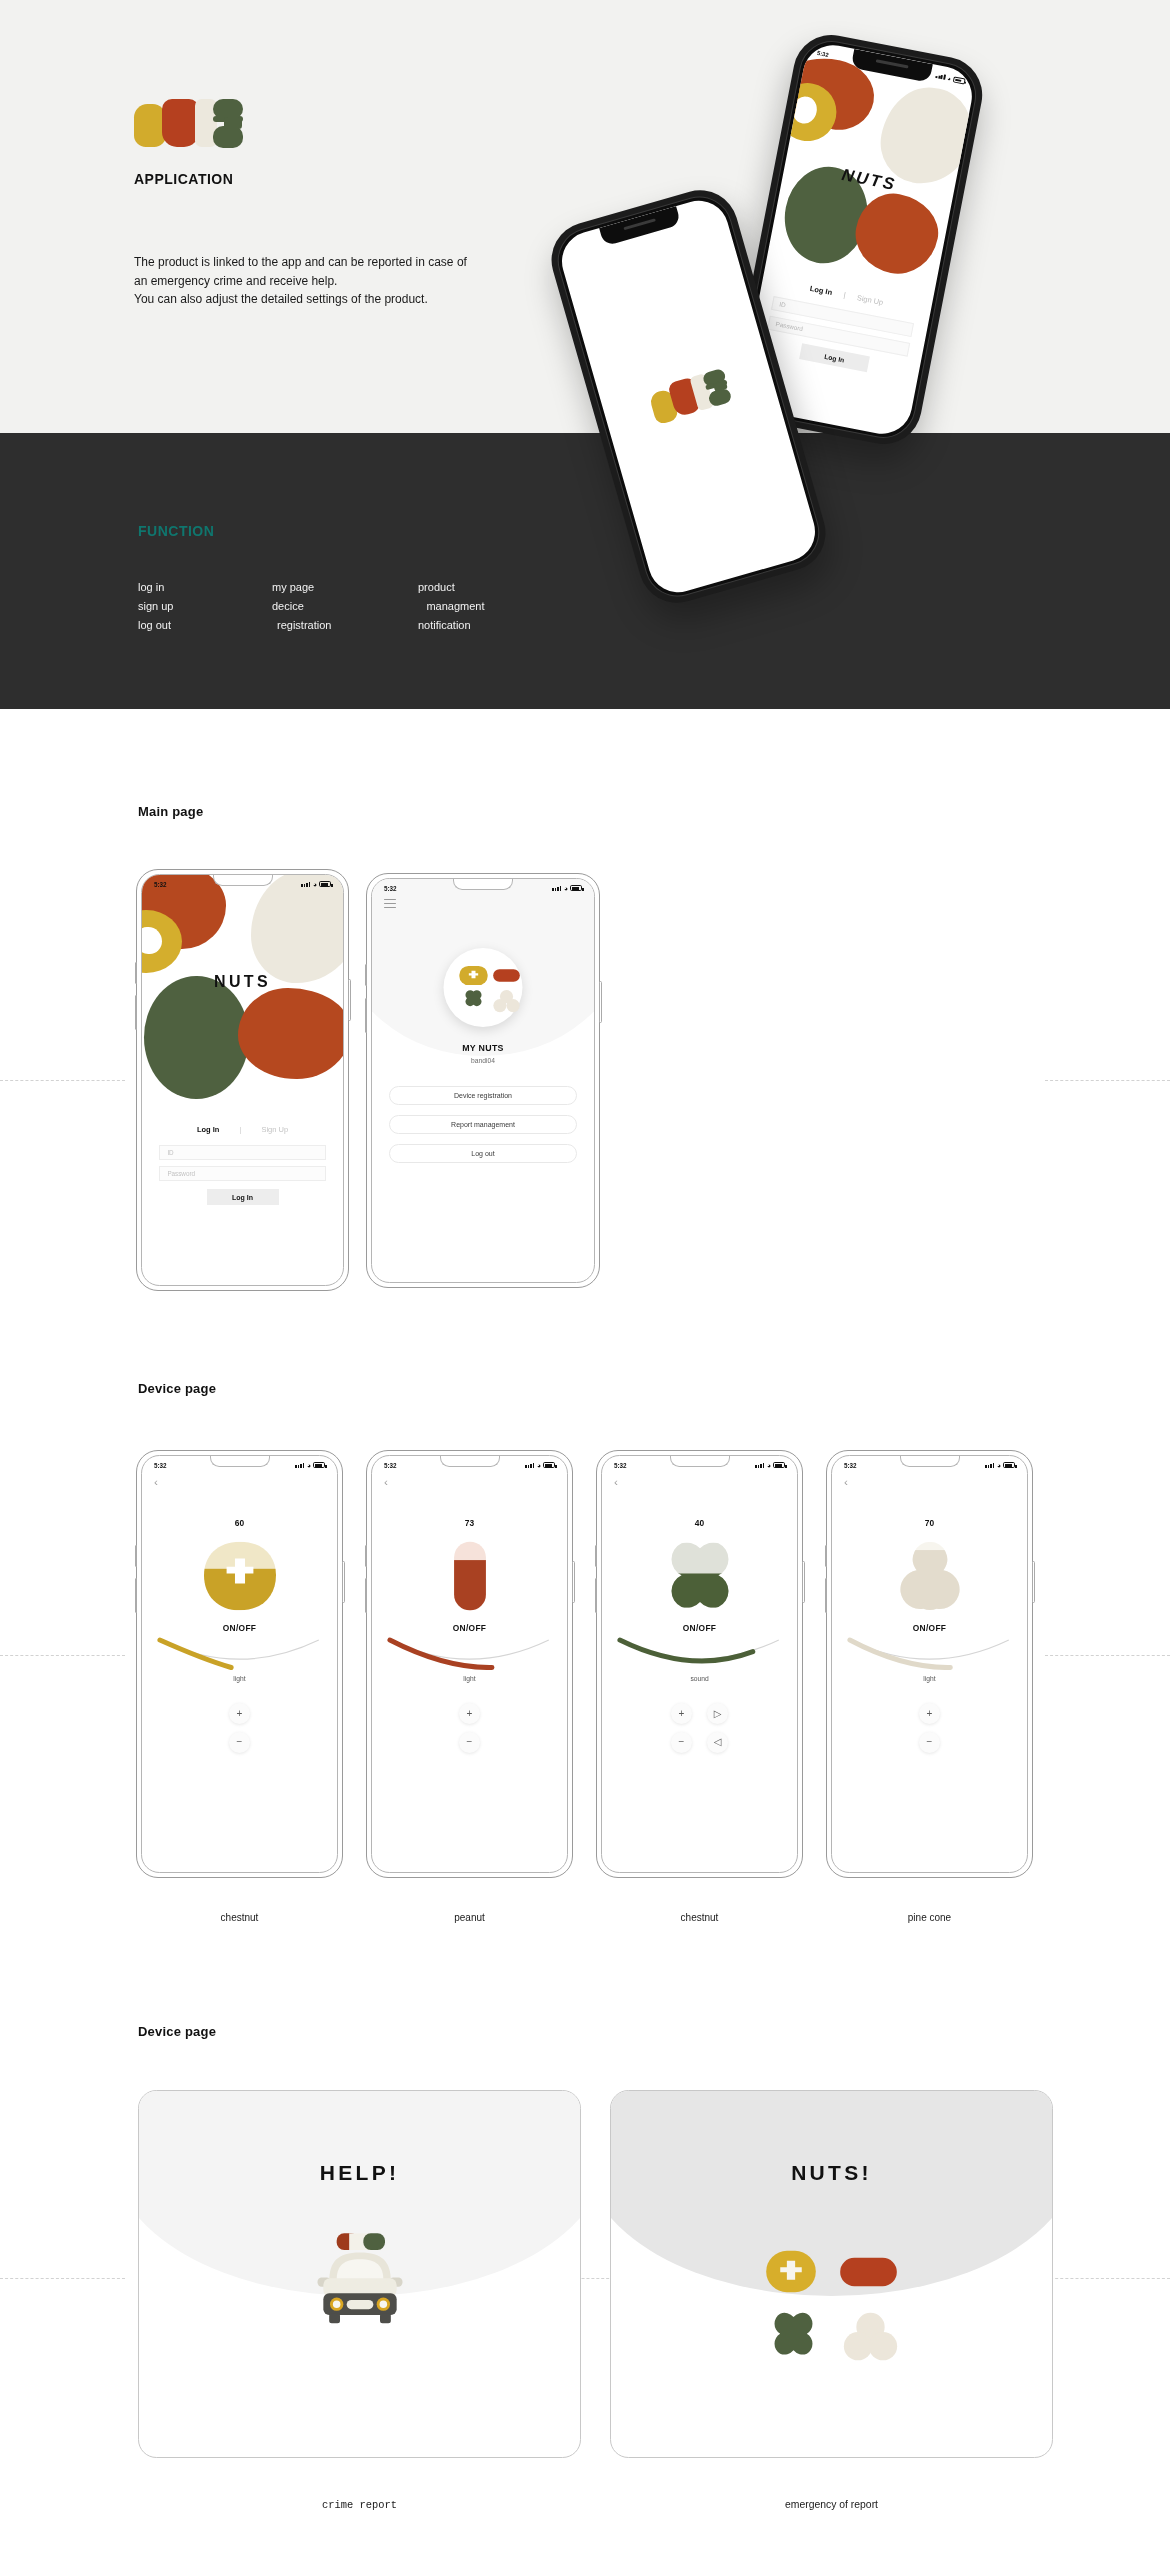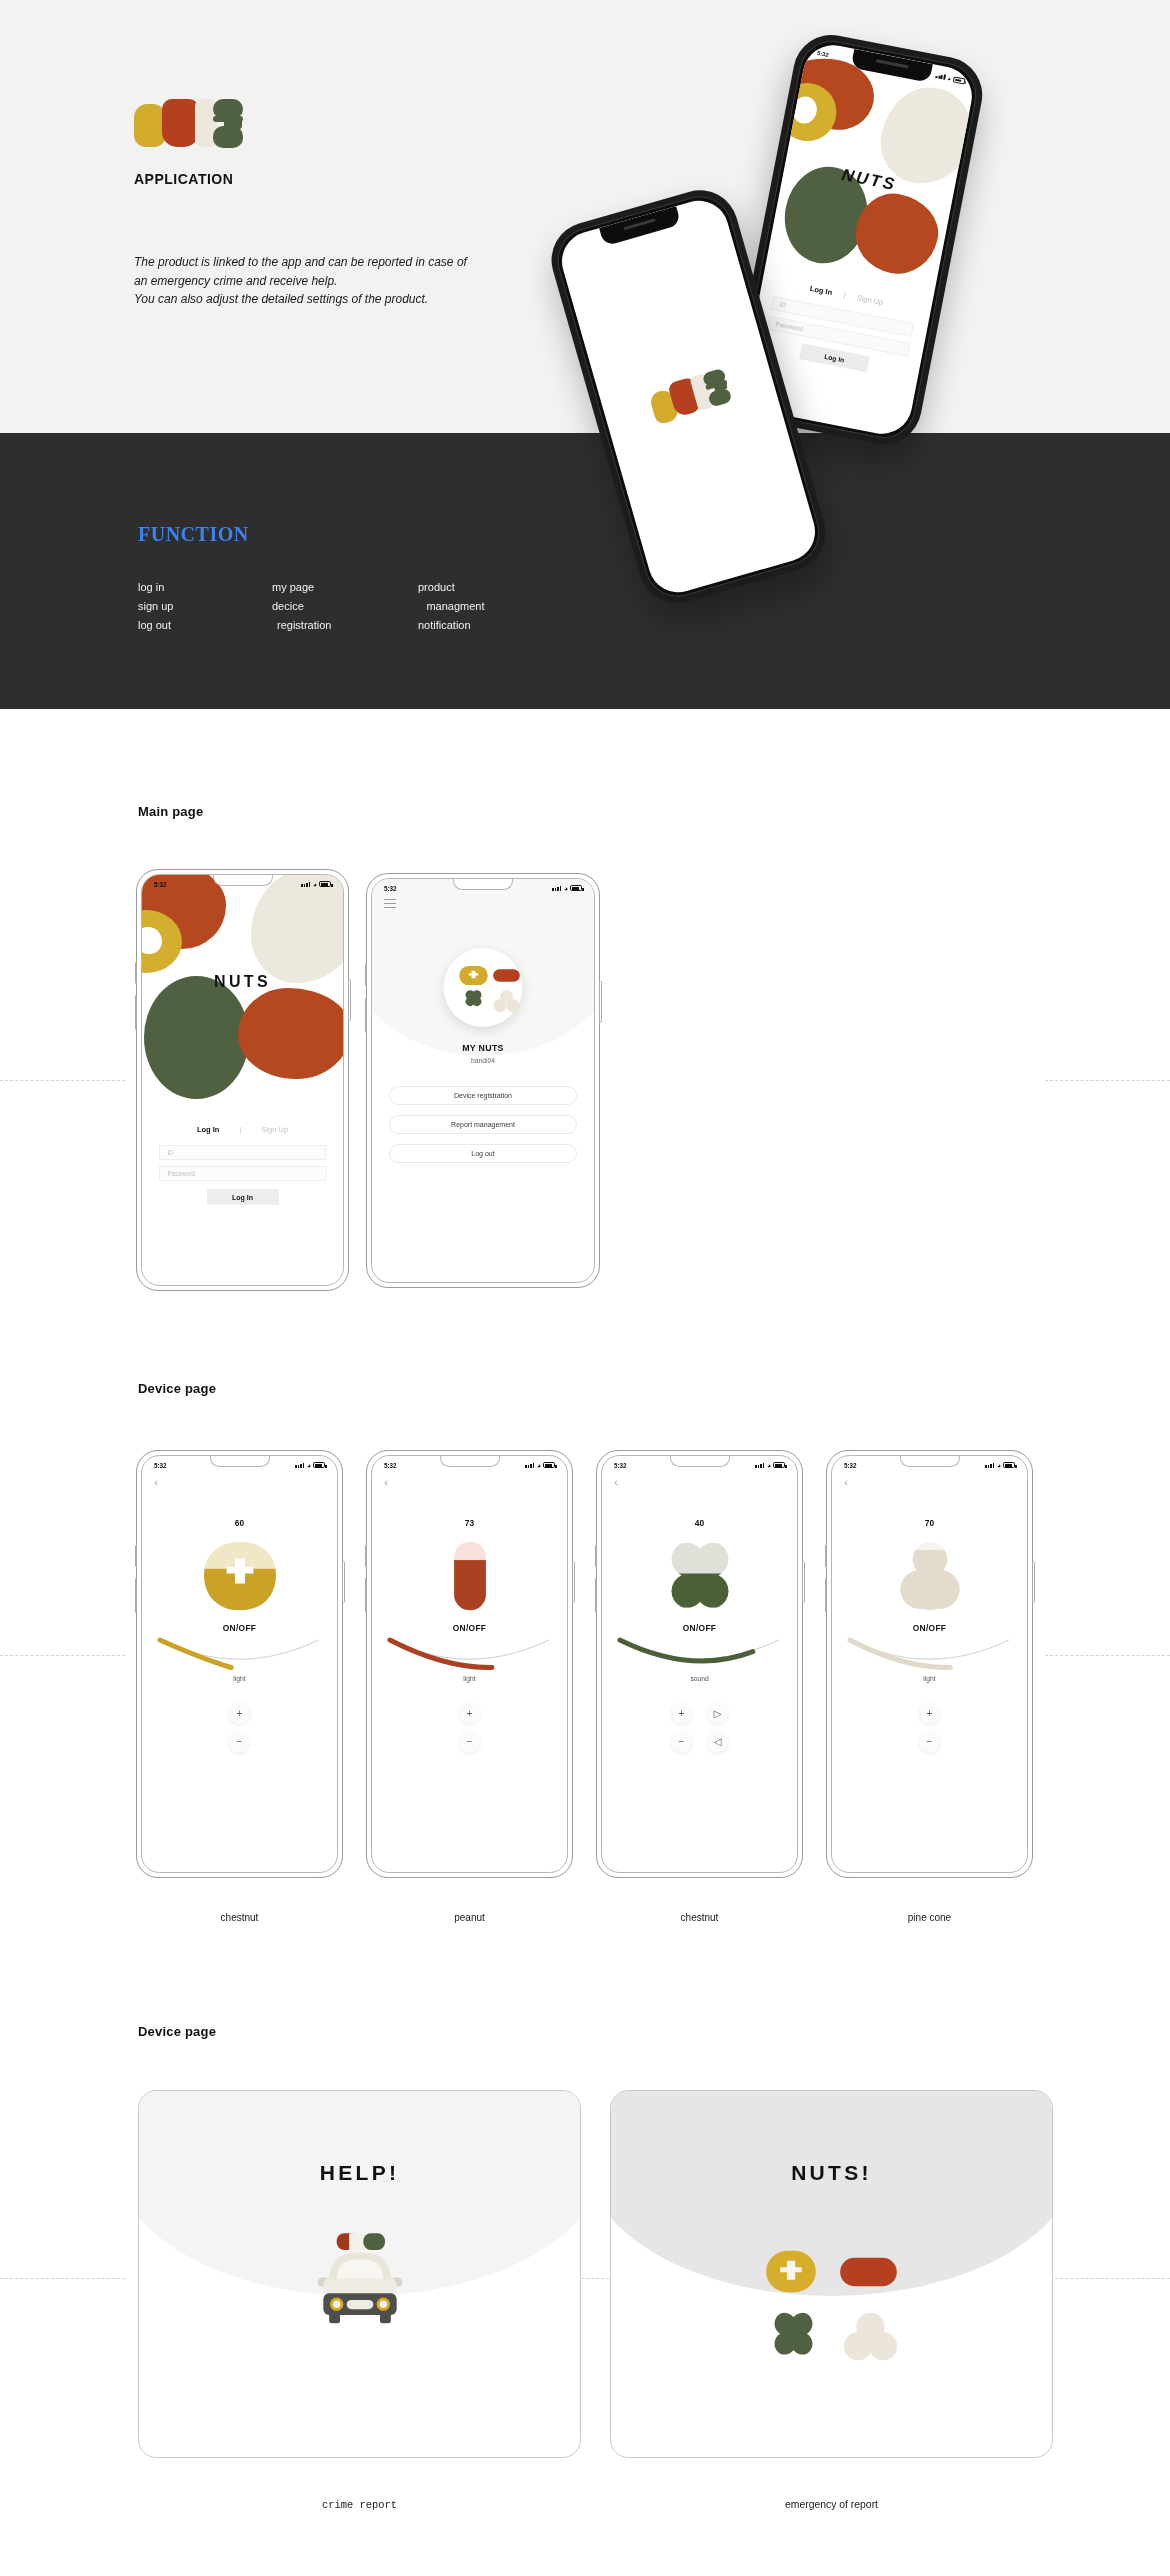--- a/index.html
+++ b/index.html
@@ -20,21 +20,21 @@
   .lg.e { left:79px;top:16.7px; width:30px; height:6.7px;  background:#4f6140; border-radius:4.2px;}
   .lg.f { left:79px;top:27px; width:30px; height:22px; background:#4f6140; border-radius:10px;}
   .lg.g { left:90px;top:18.4px;width:18.4px; height:11.7px; background:#4f6140; border-radius:3.3px;}
 
   .hero h1 {
     position:absolute; left:134px; top:171px;
     font-size:14px; font-weight:bold; letter-spacing:0.5px; color:#111;
   }
   .hero p {
     position:absolute; left:134px; top:253px;
-    font-size:12px; line-height:1.55; color:#1a1a1a; white-space:pre-line;font-style:italic;
+    font-size:12px; line-height:1.55; color:#1a1a1a; white-space:pre-line;
   }
 
   
   .band { position:absolute; left:0; top:433px; width:1170px; height:276px; background:#2e2e2e; }
   .fn-cols { position:absolute; left:138px; top:578px; display:flex; gap:0; }
   .fn-col { width:134px; }
   .fn-col.wide { width:146px; }
   .fn-col div { font-size:11px; line-height:1.72; color:#f2f2f2; }
   .fn-col div.ind1 { padding-left:5px; }
   .fn-col div.ind2 { padding-left:8.4px; }
@@ -191,21 +191,21 @@
       <span class="lg f"></span>
       <span class="lg g"></span>
   </div>
   <h1>APPLICATION</h1>
   <p>The product is linked to the app and can be reported in case of
 an emergency crime and receive help.
 You can also adjust the detailed settings of the product.</p>
 </div>
 
 <div class="band"></div>
-<h2 class="band-h2" style="position:absolute;left:138px;top:523px;font-size:20px;font-weight:bold;letter-spacing:0.5px;color:#3b82f6;font-family:Liberation Serif, serif;">FUNCTION</h2>
+<h2 class="band-h2" style="position:absolute;left:138px;top:523px;font-size:14px;font-weight:bold;letter-spacing:0.5px;color:#0f766e;">FUNCTION</h2>
 <div class="fn-cols">
   <div class="fn-col">
     <div>log in</div>
     <div>sign up</div>
     <div>log out</div>
   </div>
   <div class="fn-col wide">
     <div>my page</div>
     <div>decice</div>
     <div class="ind1">registration</div>

